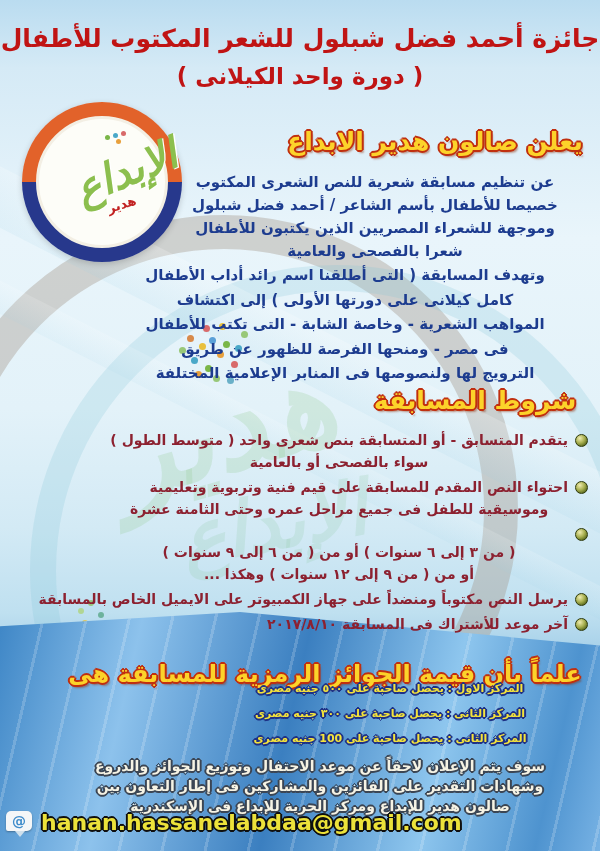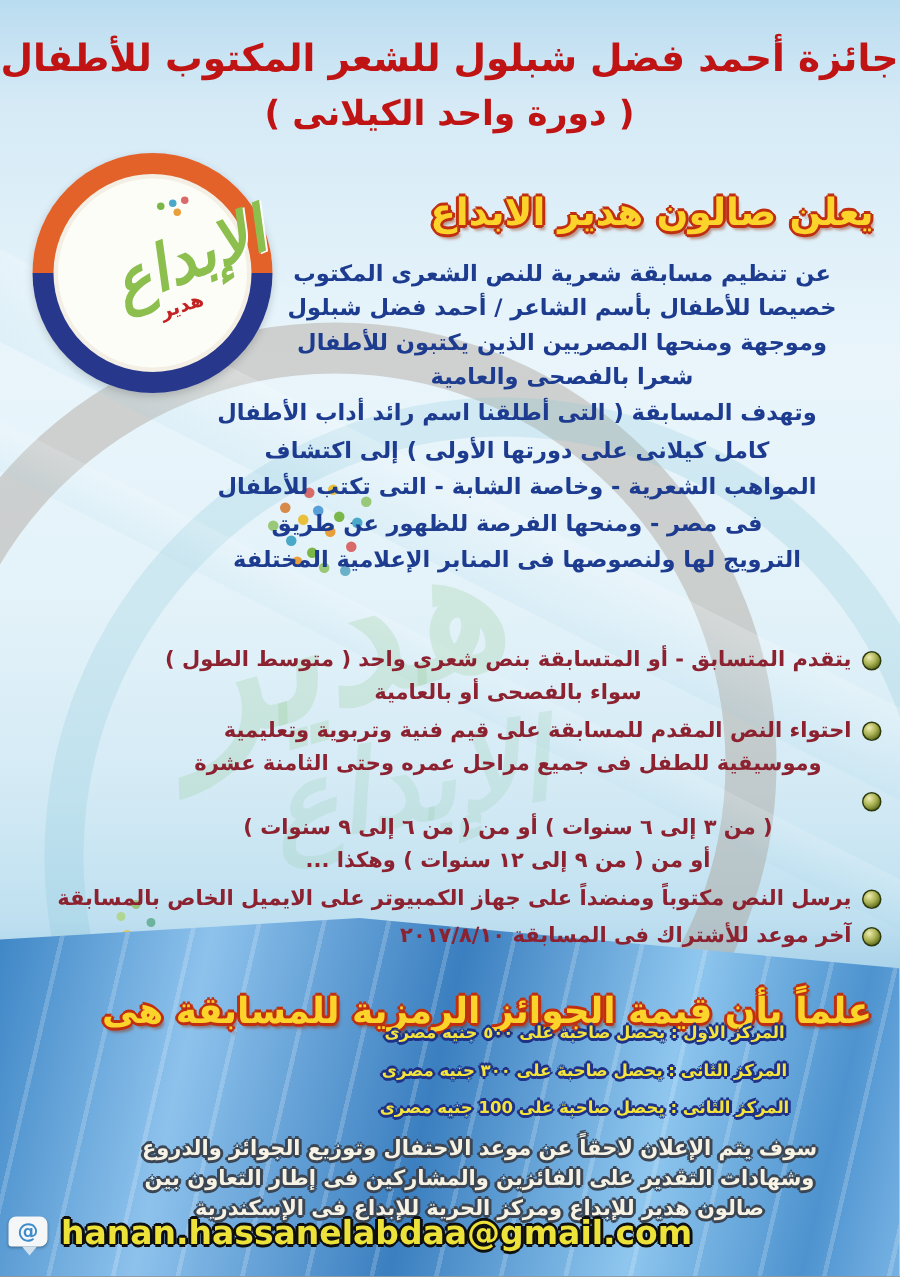--- a/index.html
+++ b/index.html
@@ -118,32 +118,33 @@
       <div class="logo-callig">الإبداع</div>
       <div class="logo-word">هدير</div>
     </div>
   </div>
 
   <div class="announce h-yellow">يعلن صالون هدير الابداع</div>
 
   <div class="para intro">
     <div>عن تنظيم مسابقة شعرية للنص الشعرى المكتوب</div>
     <div>خصيصا للأطفال بأسم الشاعر / أحمد فضل شبلول</div>
-    <div>وموجهة ومنحها المصريين الذين يكتبون للأطفال</div>
+    <div>وموجهة للشعراء المصريين الذين يكتبون للأطفال</div>
     <div>شعرا بالفصحى والعامية</div>
   </div>
 
   <div class="para goal">
     <div>وتهدف المسابقة ( التى أطلقنا اسم رائد أداب الأطفال</div>
     <div>كامل كيلانى على دورتها الأولى ) إلى اكتشاف</div>
     <div>المواهب الشعرية - وخاصة الشابة - التى تكتب للأطفال</div>
     <div>فى مصر - ومنحها الفرصة للظهور عن طريق</div>
     <div>الترويج لها ولنصوصها فى المنابر الإعلامية المختلفة</div>
   </div>
 
+  <div class="cond-heading h-yellow">شروط المسابقة</div>
 
   <div class="conditions">
     <div class="cond-item">
       <div class="cond-first">
         <span class="bullet"></span>
         <span>يتقدم المتسابق - أو المتسابقة بنص شعرى واحد ( متوسط الطول )</span>
       </div>
       <div class="cond-cont">سواء بالفصحى أو بالعامية</div>
     </div>
     <div class="cond-item">

